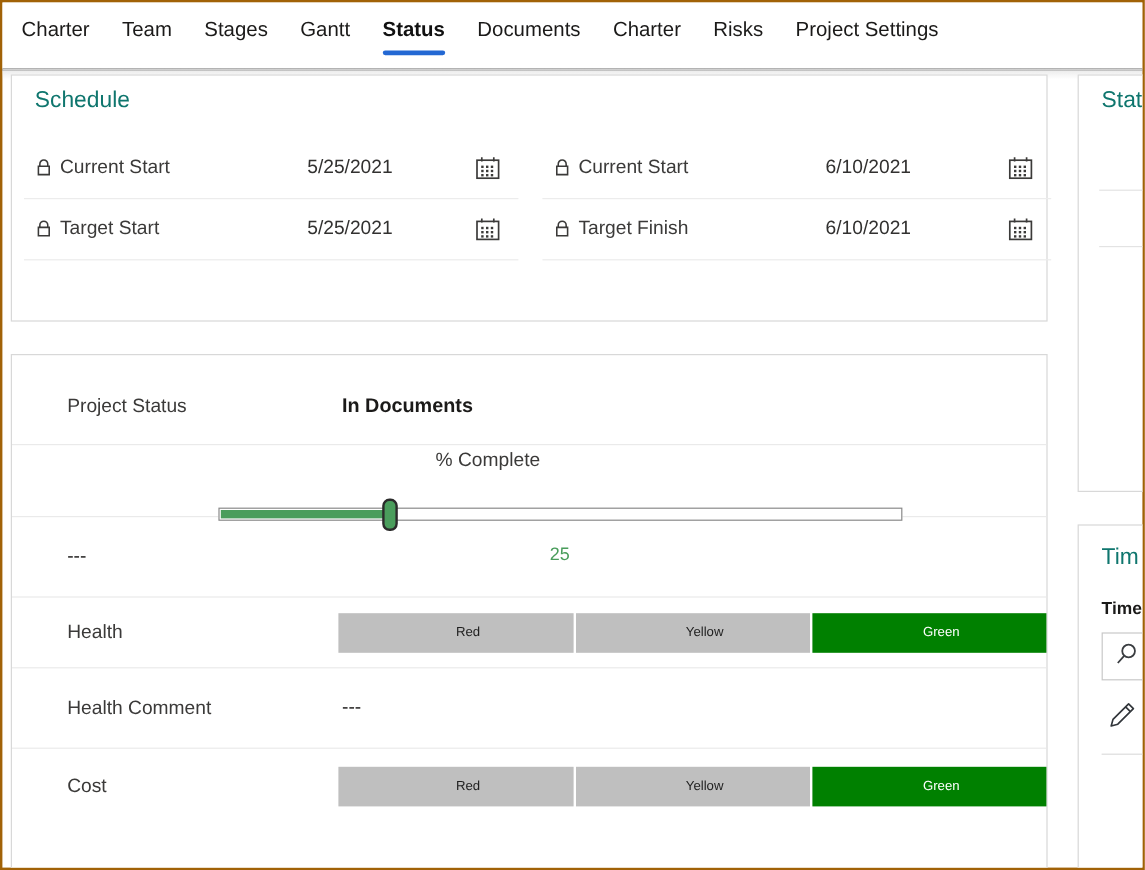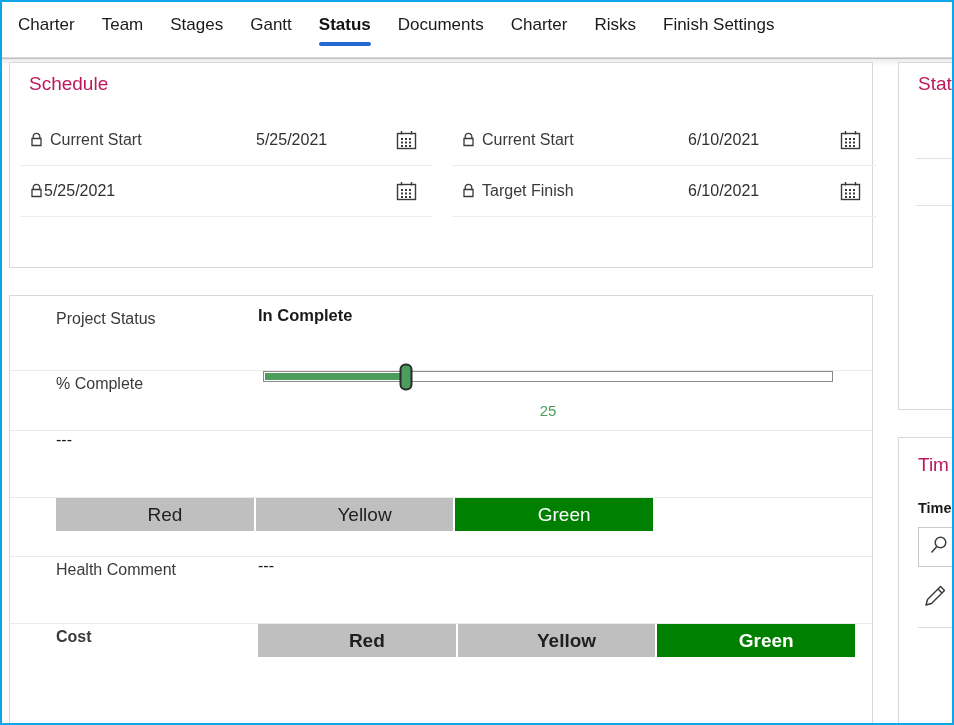--- a/index.html
+++ b/index.html
@@ -1,37 +1,37 @@
 <!DOCTYPE html>
 <html><head>
 <meta charset="utf-8">
 <style>
   * { margin:0; padding:0; box-sizing:border-box; }
   body { font-family:"Liberation Sans", sans-serif; background:#fff; }
   .page {
-    width:954px; height:725px; border:2px solid #0ea5e9;
+    width:954px; height:725px; border:2px solid #a16207;
     position:relative; overflow:hidden; background:#fff;
   }
   
   .nav {
     height:57px; border-bottom:2px solid #000;
     display:flex; gap:27px; padding:13px 0 0 16px;
     font-size:17px; color:#1b1a19; background:#fff;
   }
   .nav-item { position:relative; white-space:nowrap; cursor:pointer; }
   .nav-item.active { font-weight:bold; color:#111; }
   .nav-item.active .underline {
     position:absolute; left:0px; right:0px; top:27px; height:4px;
     border-radius:2px;
   }
   .shade { position:absolute; left:0; top:55px; width:950px; height:9px;
     background:linear-gradient(#e7e7e7, rgba(255,255,255,0)); }
   
   .card { position:absolute; background:#fff; border:1px solid #d8d8d8; }
-  .card-title { font-size:19px; color:#be185d; }
+  .card-title { font-size:19px; color:#0f766e; }
   #schedule-card { left:7px; top:60px; width:864px; height:206px; }
   #indicators-card { left:7px; top:293px; width:864px; height:470px; }
   #right-status-card { left:896px; top:60px; width:150px; height:348px; }
   #right-time-card { left:896px; top:435px; width:150px; height:320px; }
   #schedule-card .card-title { margin:10px 0 0 19px; }
   
   .sched-grid {
     display:grid; grid-template-columns:412px 424px; column-gap:20px;
     margin:20px 0 0 10px;
   }
@@ -40,50 +40,51 @@
     display:flex; align-items:center; padding-left:9px;
   }
   .field-label { width:206px; margin-left:6px; font-size:16px; color:#3b3a39; }
   .field-value { font-size:16px; color:#323130; }
   .cal-btn { margin-left:auto; margin-right:14px; cursor:pointer; display:flex; }
   .lock { flex:0 0 auto; display:flex; }
   
   #indicators-card .card-title { margin:18px 0 0 19px; }
   .ind-rows { margin-top:10px; }
   .ind-row {
-    display:flex; padding-left:46px;
+    display:flex; align-items:center; padding-left:46px;
     border-bottom:1px solid #eaeaea;
-  }
-  .ind-row:last-child { border-bottom:none;font-weight:bold; }
+    gap:27px;
+  }
+  .ind-row:last-child { border-bottom:none; }
   .ind-label { width:202px; font-size:16px; color:#3b3a39; line-height:25px; }
   .ind-label .wrap { display:inline-block; max-width:140px; }
   .ind-value { font-size:16px; color:#1b1a19; }
   .row-status { height:65px; }
   .row-status .ind-value { font-weight:bold; font-size:16.5px; }
-  .row-slider { height:60px; }
+  .row-slider { height:60px;flex-direction:column; }
   .row-comment { height:67px; }
   .row-seg { height:59px; }
   .row-cost { height:62px; }
   
   .slider-wrap { width:570px; margin-left:5px; }
   .slider-track {
     position:relative; height:11px; border:1px solid #8a8a8a; background:#fff;
   }
   .slider-fill { position:absolute; left:1px; top:1px; bottom:1px; }
   .slider-thumb {
     position:absolute; top:50%; transform:translate(-50%,-50%);
     width:13px; height:27px; border-radius:6px;
     border:2px solid #2b2b2b;
   }
   .slider-readout { text-align:center; font-size:15px; margin-top:20px; }
   
   .seg { display:flex; gap:2px; width:597px; }
   .seg-btn {
     flex:1; height:33px; display:flex; align-items:center; justify-content:center;
-    background:#bfbfbf; color:#1f1f1f; font-size:19px; cursor:pointer;padding-left:20px;
+    background:#bfbfbf; color:#1f1f1f; font-size:11px; cursor:pointer;padding-left:20px;
   }
   .seg-btn.selected { color:#fff; }
   
   #right-status-card .card-title { margin:10px 0 0 19px; }
   .r-divider { position:absolute; left:17px; right:0; height:1px; background:#e3e3e3; }
   #right-time-card .card-title { margin:16px 0 0 19px; }
   .time-sub { margin:24px 0 0 19px; font-size:14.5px; font-weight:bold; color:#1b1a19; }
   .search-box {
     margin:11px 0 0 19px; width:140px; height:40px;
     border:1px solid #c8c8c8; display:flex; align-items:center; padding-left:9px;
@@ -101,21 +102,21 @@
     <div class="nav-item">Team</div>
     <div class="nav-item">Stages</div>
     <div class="nav-item">Gantt</div>
     <div class="nav-item active">
       <span>Status</span>
       <span class="underline" style="background: rgb(35, 104, 211);"></span>
     </div>
     <div class="nav-item">Documents</div>
     <div class="nav-item">Charter</div>
     <div class="nav-item">Risks</div>
-    <div class="nav-item">Finish Settings</div>
+    <div class="nav-item">Project Settings</div>
   </div>
   <div class="shade"></div>
 
   <div class="card" id="schedule-card">
     <div class="card-title">Schedule</div>
     <div class="sched-grid">
 
       <div class="field-row">
         <span class="lock">
           <svg width="15" height="16" viewBox="0 0 15 16">
@@ -171,20 +172,21 @@
             </svg>
         </span>
       </div>
 
       <div class="field-row">
         <span class="lock">
           <svg width="15" height="16" viewBox="0 0 15 16">
               <path d="M4.2 6.5 V4.6 a3.3 3.3 0 0 1 6.6 0 V6.5 M3 6.5 h9 v7 h-9 Z" fill="none" stroke="#3b3a39" stroke-width="1.3"></path>
             </svg>
         </span>
+        <span class="field-label">Target Start</span>
         <span class="field-value">5/25/2021</span>
         <span class="cal-btn">
           <svg width="23" height="23" viewBox="0 0 23 23">
               <rect x="2.5" y="4.5" width="18" height="15" fill="none" stroke="#3b3a39" stroke-width="1.4"></rect>
               <line x1="6.5" y1="2" x2="6.5" y2="5.5" stroke="#3b3a39" stroke-width="1.4"></line>
               <line x1="16.5" y1="2" x2="16.5" y2="5.5" stroke="#3b3a39" stroke-width="1.4"></line>
               <g fill="#3b3a39">
                 <rect x="6" y="9" width="2" height="2"></rect>
                 <rect x="10" y="9" width="2" height="2"></rect>
                 <rect x="14" y="9" width="2" height="2"></rect>
@@ -228,39 +230,40 @@
       </div>
 
     </div>
   </div>
 
   <div class="card" id="indicators-card">
     <div class="ind-rows">
 
       <div class="ind-row row-status">
         <div class="ind-label">Project Status</div>
-        <div class="ind-value">In Complete</div>
+        <div class="ind-value">In Documents</div>
       </div>
 
       <div class="ind-row row-slider">
         <div class="ind-label">% Complete</div>
         <div class="slider-wrap">
           <div class="slider-track">
             <div class="slider-fill" style="width: calc(25% - 2px); background: rgb(74, 157, 92);"></div>
             <div class="slider-thumb" style="left: 25%; background: rgb(74, 157, 92);"></div>
           </div>
           <div class="slider-readout" style="color: rgb(74, 157, 92);">25</div>
         </div>
       </div>
 
       <div class="ind-row row-comment">
         <div class="ind-value">---</div>
       </div>
 
       <div class="ind-row row-seg">
+        <div class="ind-label">Health</div>
         <div class="seg">
           <div class="seg-btn">Red</div>
           <div class="seg-btn">Yellow</div>
           <div class="seg-btn selected" style="background: rgb(0, 128, 0);">Green</div>
         </div>
       </div>
 
       <div class="ind-row row-comment">
         <div class="ind-label"><span class="wrap">Health Comment</span></div>
         <div class="ind-value">---</div>

